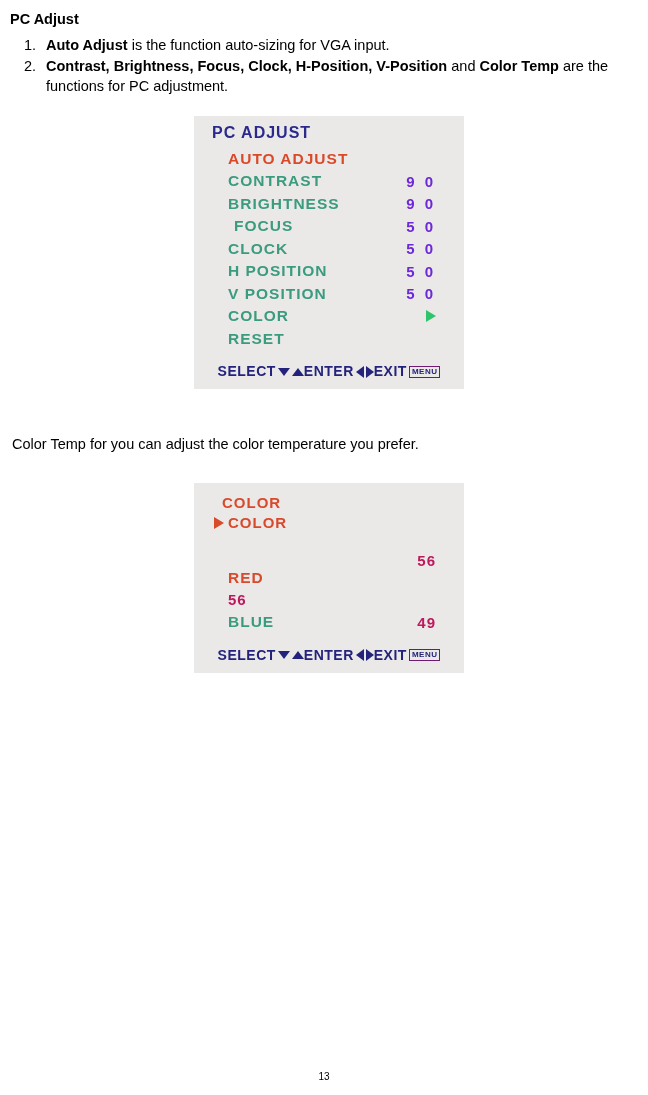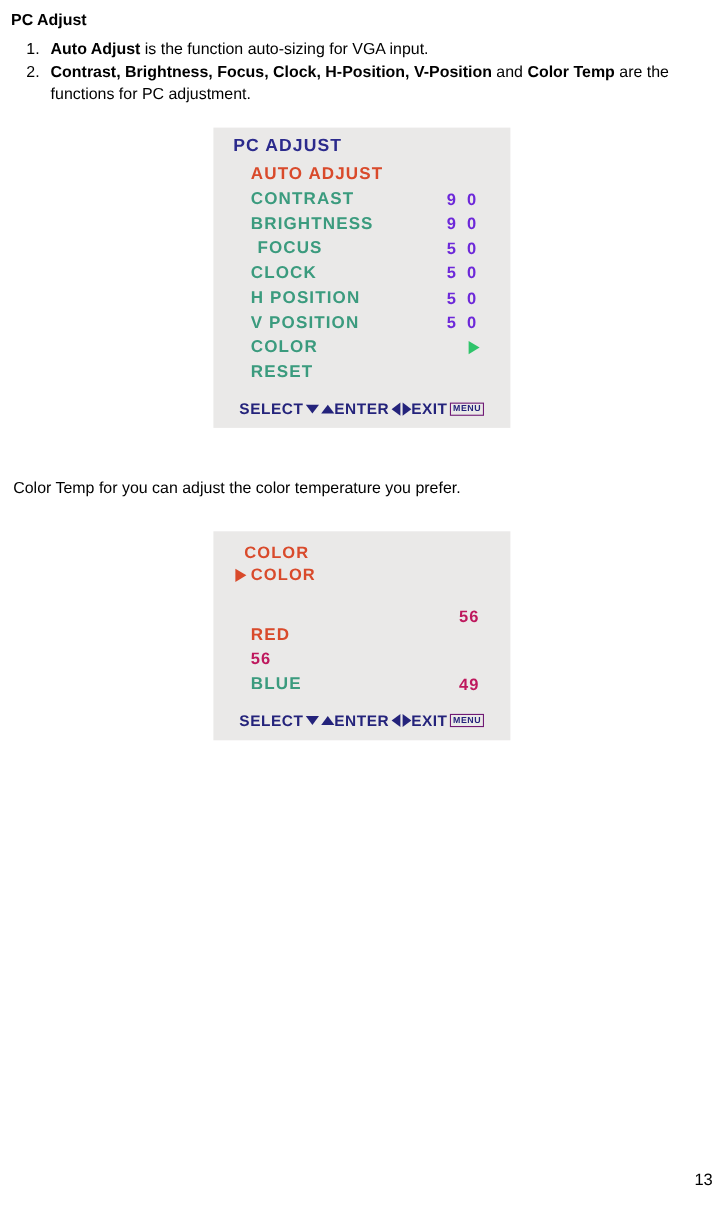--- a/index.html
+++ b/index.html
@@ -125,22 +125,22 @@
       letter-spacing: 1px;
     }
     .red-lbl { color: #d94a2b; margin-top: 34px; }
     .cool-row { padding-left: 20px; display: flex; align-items: center; }
     .cool-label { color: #d94a2b; letter-spacing: 1px; font-size: 15px; }
     .val-red { color: #be185d; letter-spacing: 1px; font-size: 15px; }
     .page-num {
       position: absolute;
       bottom: 12px;
       left: 0; right: 0;
-      text-align: right;
-      font-size: 15px;
+      text-align: center;
+      font-size: 10px;
     }
   </style>
 </head>
 <body>
 
 <div class="section-title">PC Adjust</div>
 
 <ol class="body-list">
   <li>
     <span class="bold">Auto Adjust</span><span> is the function auto-sizing for VGA input.</span>

